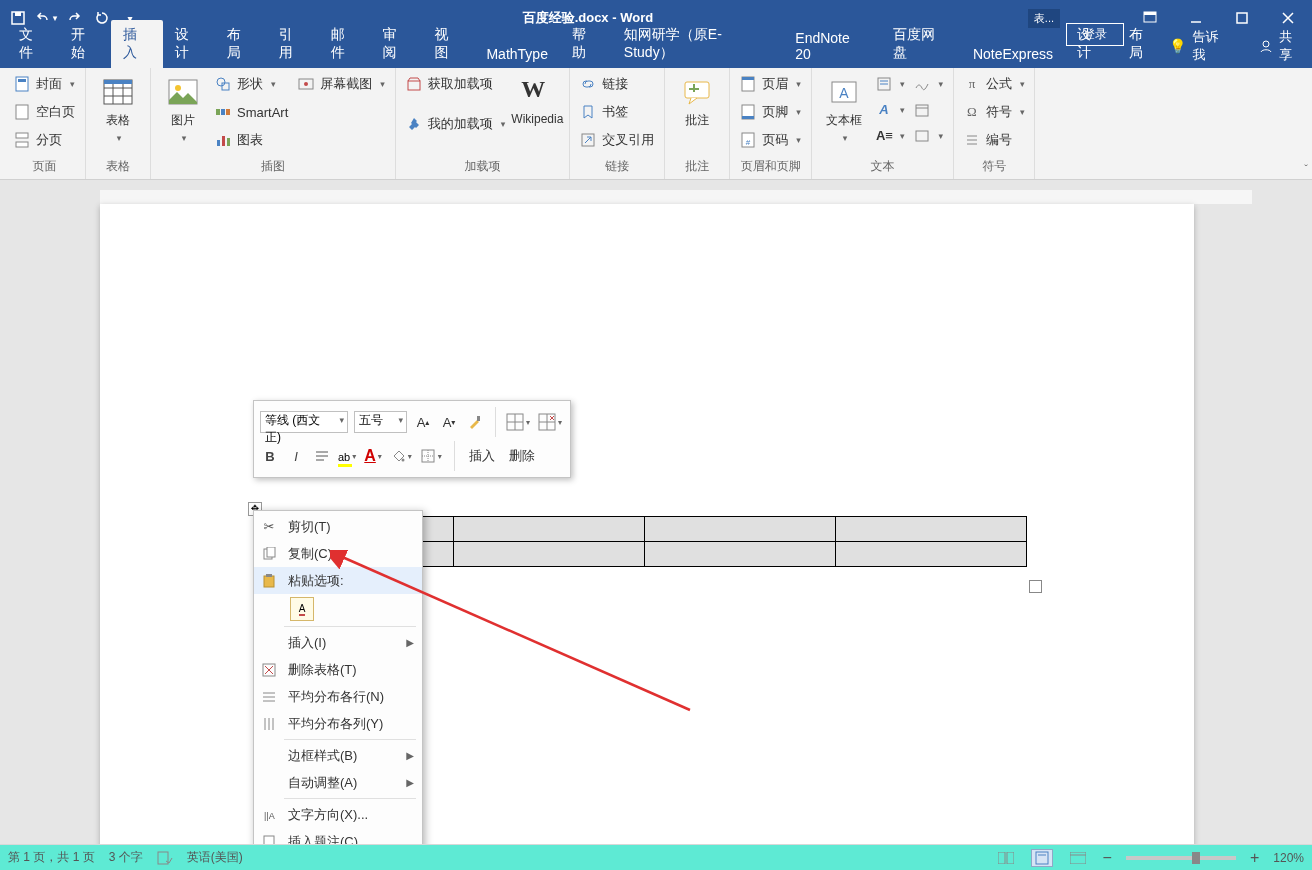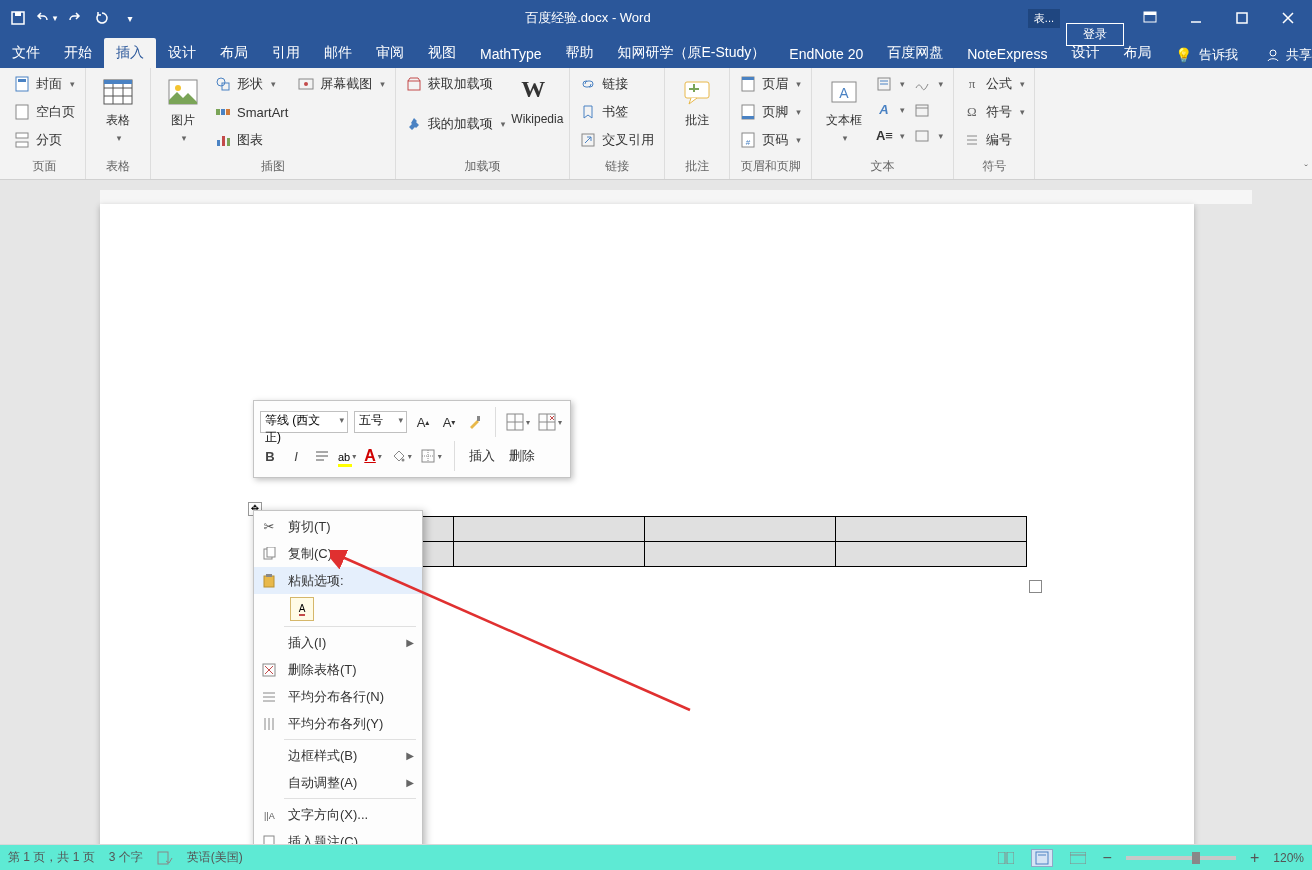--- a/index.html
+++ b/index.html
@@ -2,28 +2,28 @@
 <html><head>
 <meta charset="utf-8">
 <style>
 * { margin:0; padding:0; box-sizing:border-box; font-family:"Microsoft YaHei","Segoe UI",sans-serif; }
 body { background:#fff; width:1312px; height:870px; overflow:hidden; position:relative; }
 
 
 .titlebar { height:36px; background:#2b579a; display:flex; align-items:center; color:#fff; font-size:13px; }
 .qat { display:flex; align-items:center; gap:4px; padding:0 6px; }
 .qat-btn { width:24px; height:24px; display:flex; align-items:center; justify-content:center; color:#fff; }
-.title-center { flex:1; text-align:center; }
+.title-center { flex:1; text-align:center;font-weight:bold; }
 .title-right { display:flex; align-items:center; gap:6px; padding-right:4px; }
 .title-right .tag { background:#1f4680; padding:2px 6px; font-size:11px; }
 .title-right .login { border:1px solid #fff; padding:2px 16px; font-size:12px;margin-top:32px; }
 .win-btn { width:40px; height:36px; display:flex; align-items:center; justify-content:center; font-size:14px; }
 
 
-.tabs { height:32px; background:#2b579a; display:flex; align-items:flex-end; padding:0 0; color:#fff; font-size:14px; }
+.tabs { height:32px; background:#2b579a; display:flex; align-items:flex-end; padding:0 7px; color:#fff; font-size:14px; }
 .tab { padding:6px 12px; border-top-left-radius:2px; border-top-right-radius:2px; }
 .tab.active { background:#f3f3f3; color:#2b579a; }
 .tabs-right { margin-left:auto; display:flex; align-items:center; gap:6px; padding-bottom:4px; font-size:13px; }
 
 
 .ribbon { height:112px; background:#f3f3f3; border-bottom:1px solid #d0d0d0; display:flex; padding:0 4px; position:relative; }
 .group { border-right:1px solid #ddd; padding:4px 10px 0; display:flex; flex-direction:column; }
 .group-body { flex:1; display:flex; align-items:flex-start; gap:10px; }
 .group-label { text-align:center; font-size:12px; color:#666; padding:2px 0 4px; }
 .big-btn { display:flex; flex-direction:column; align-items:center; gap:4px; width:44px; padding-top:4px; font-size:12px; color:#333; }

